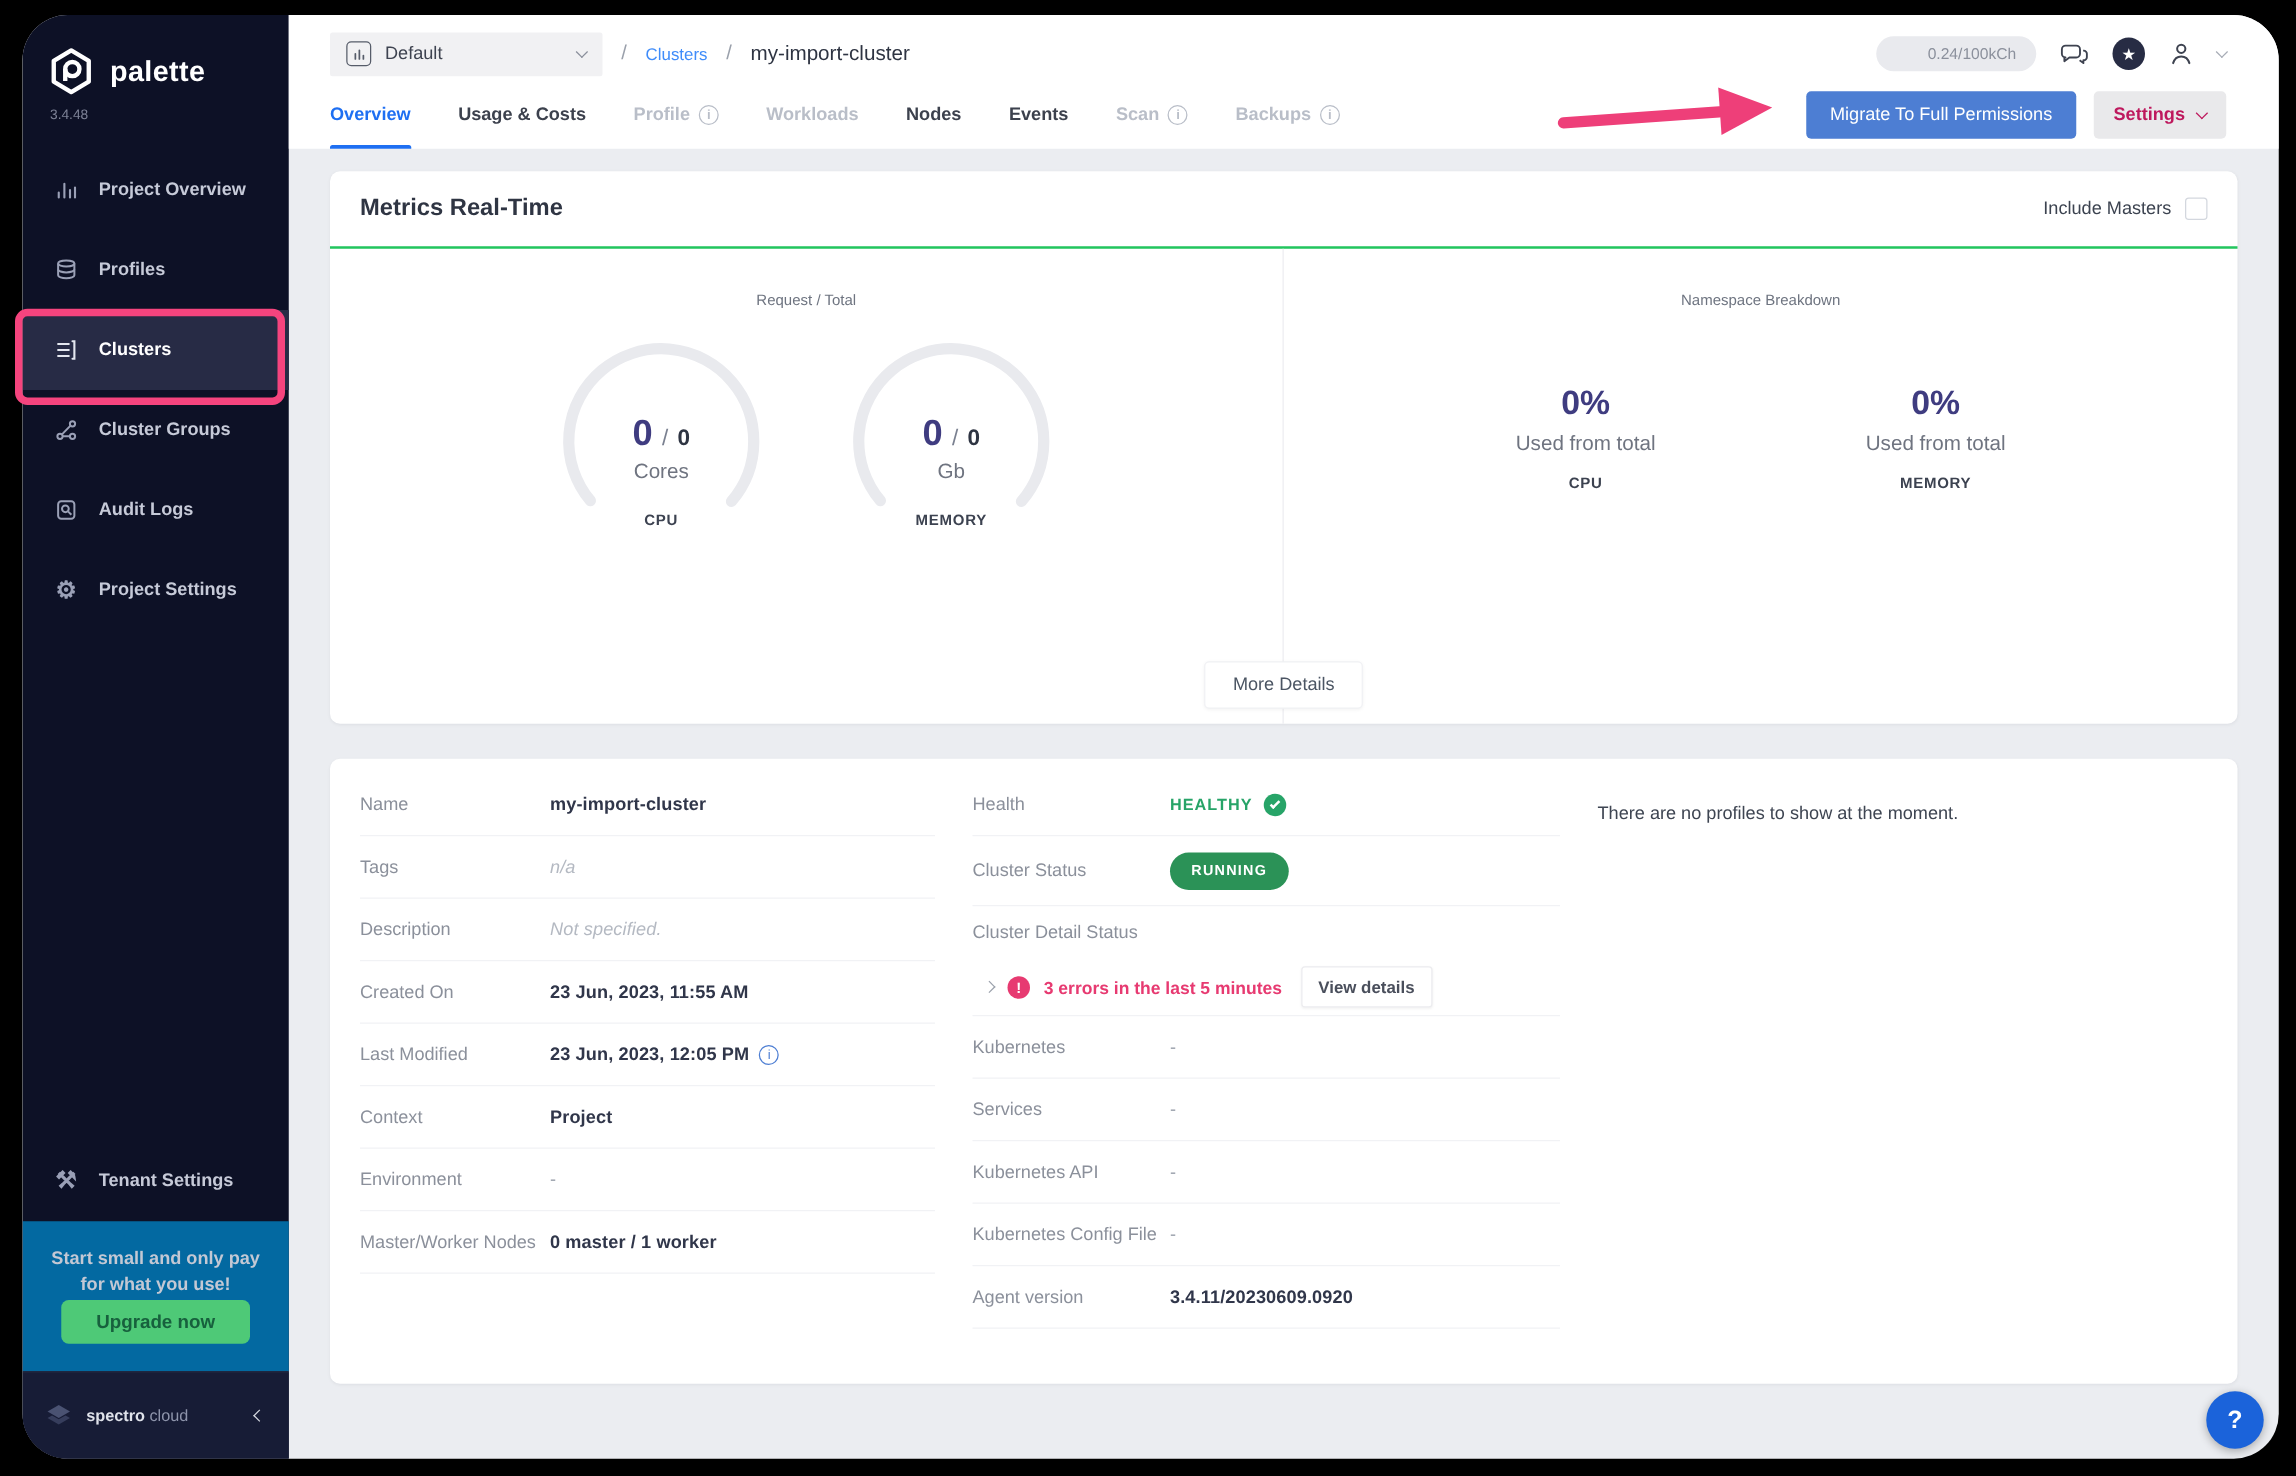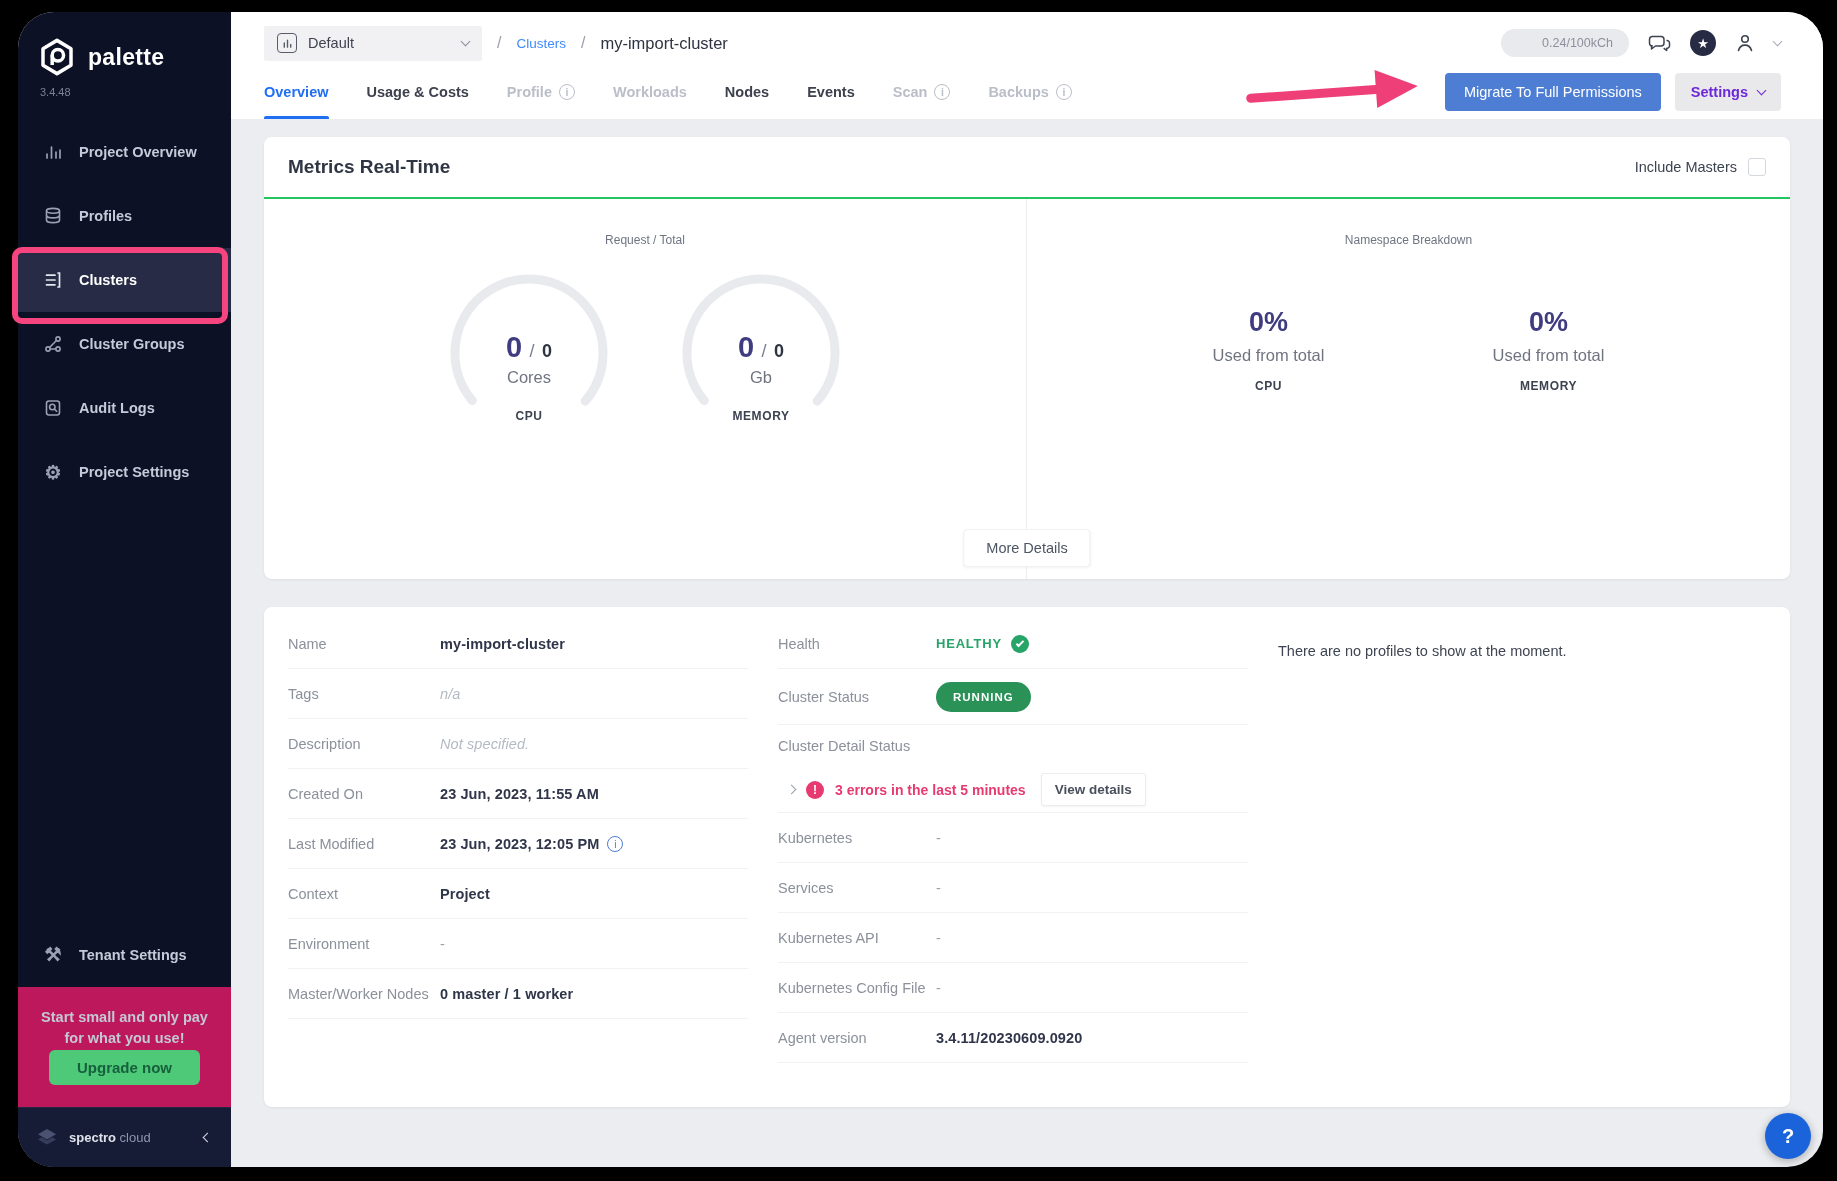--- a/index.html
+++ b/index.html
@@ -18,25 +18,25 @@
   .logo-row { padding: 24px 16px 0 18px; display: flex; align-items: center; gap: 10px; }
   .wordmark { color: #fff; font-size: 23px; font-weight: 700; letter-spacing: .3px; }
   .version { padding: 8px 0 0 22px; font-size: 11px; color: #7d8296; }
   .nav { margin-top: 22px; }
   .nav-item { height: 64px; display: flex; align-items: center; gap: 15px; padding-left: 24px;
     font-size: 14.5px; font-weight: 700; color: #c6cad8; cursor: pointer; }
   .nav-item.active { background: #272b45; }
   .nav-icon { width: 22px; height: 22px; color: #9aa0b6; display: flex; align-items: center; justify-content: center; flex-shrink: 0; }
   .glyph-icon { font-size: 19px; color: #9aa0b6; line-height: 1; }
   .spacer { flex: 1; }
-  .promo { background: #be185d; padding: 20px 12px 22px; text-align: center; }
+  .promo { background: #0369a1; padding: 20px 12px 22px; text-align: center; }
   .promo-text { font-size: 14.5px; font-weight: 700; color: #c3c8d4; line-height: 1.5; }
   .upgrade-btn { background: #4ec977; color: #17603d; font-weight: 700; font-size: 15px;
     border: none; border-radius: 6px; padding: 9px 28px; cursor: pointer; font-family: inherit; }
-  .sb-footer { background: #171c36; border-top: 1px solid rgba(255,255,255,.06); height: 60px;
+  .sb-footer { background: #171c36; border-top: 1px solid rgba(255,255,255,.06); height: 70px;
     display: flex; align-items: center; padding: 0 20px 0 16px; gap: 9px; }
   .sb-brand { font-size: 13px; color: #dfe2ea; font-weight: 700; }
   .sb-brand .cloud { color: #8e94ab; font-weight: 400; }
   .collapse { margin-left: auto; color: #d7dae2; cursor: pointer; display: flex; }
 
   
   .main { flex: 1; display: flex; flex-direction: column; min-width: 0; }
   .header { background: #fff; }
   .topbar { height: 52px; display: flex; align-items: center; padding: 10px 42px 0 33px; gap: 15px; }
   .proj-select { width: 218px; height: 35px; background: #f1f1f3; display: flex; align-items: center;
@@ -67,21 +67,21 @@
   .tab.active { color: #1e6ff2; }
   .tab.active::after { content: ""; position: absolute; left: 0; right: 0; bottom: 0; height: 3px;
     background: #1e6ff2; border-radius: 2px 2px 0 0; }
   .tab.disabled { color: #b9bec8; cursor: default; }
   .info-circle { width: 16px; height: 16px; border: 1.5px solid currentColor; border-radius: 50%;
     font-size: 10.5px; display: inline-flex; align-items: center; justify-content: center; }
   .info-circle::after { content: "i"; }
   .tab-actions { margin-left: auto; display: flex; gap: 14px; align-items: center; }
   .migrate-btn { background: #4d7ed3; color: #fff; font-size: 14.5px; font-weight: 400; border: none;
     border-radius: 4px; padding: 11px 19px; cursor: pointer; font-family: inherit; }
-  .settings-btn { background: #e9e9eb; color: #6d28d9; font-size: 14.5px; font-weight: 700; border: none;
+  .settings-btn { background: #e9e9eb; color: #be185d; font-size: 14.5px; font-weight: 700; border: none;
     border-radius: 4px; padding: 11px 16px; display: flex; align-items: center; gap: 10px; cursor: pointer; font-family: inherit; }
 
   .content { flex: 1; padding: 18px 33px 0; overflow: hidden; }
   .card { background: #fff; border-radius: 8px; box-shadow: 0 1px 3px rgba(16,24,40,.06); }
 
   
   .metrics-card { height: 442px; display: flex; flex-direction: column; margin-bottom: 28px; }
   .metrics-head { height: 62px; flex-shrink: 0; display: flex; align-items: center; padding: 0 24px;
     border-bottom: 2px solid #22c55e; }
   .metrics-title { font-size: 19px; font-weight: 700; color: #2f3543; }

